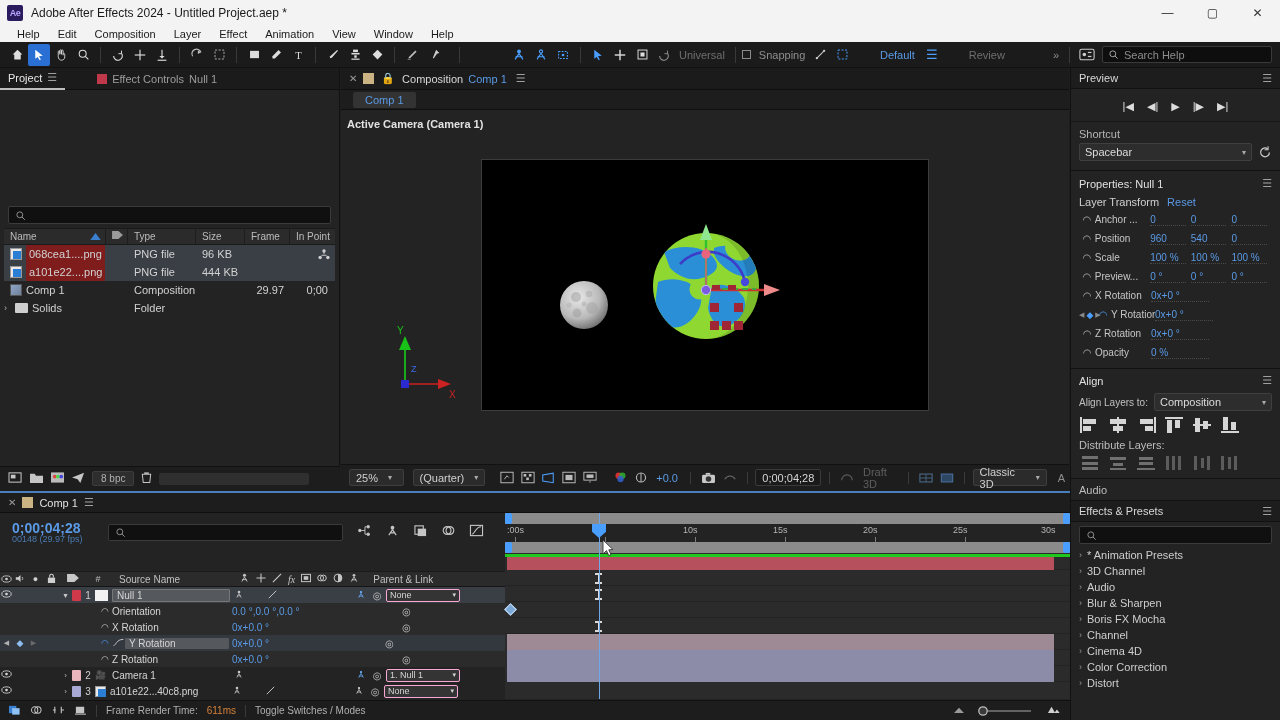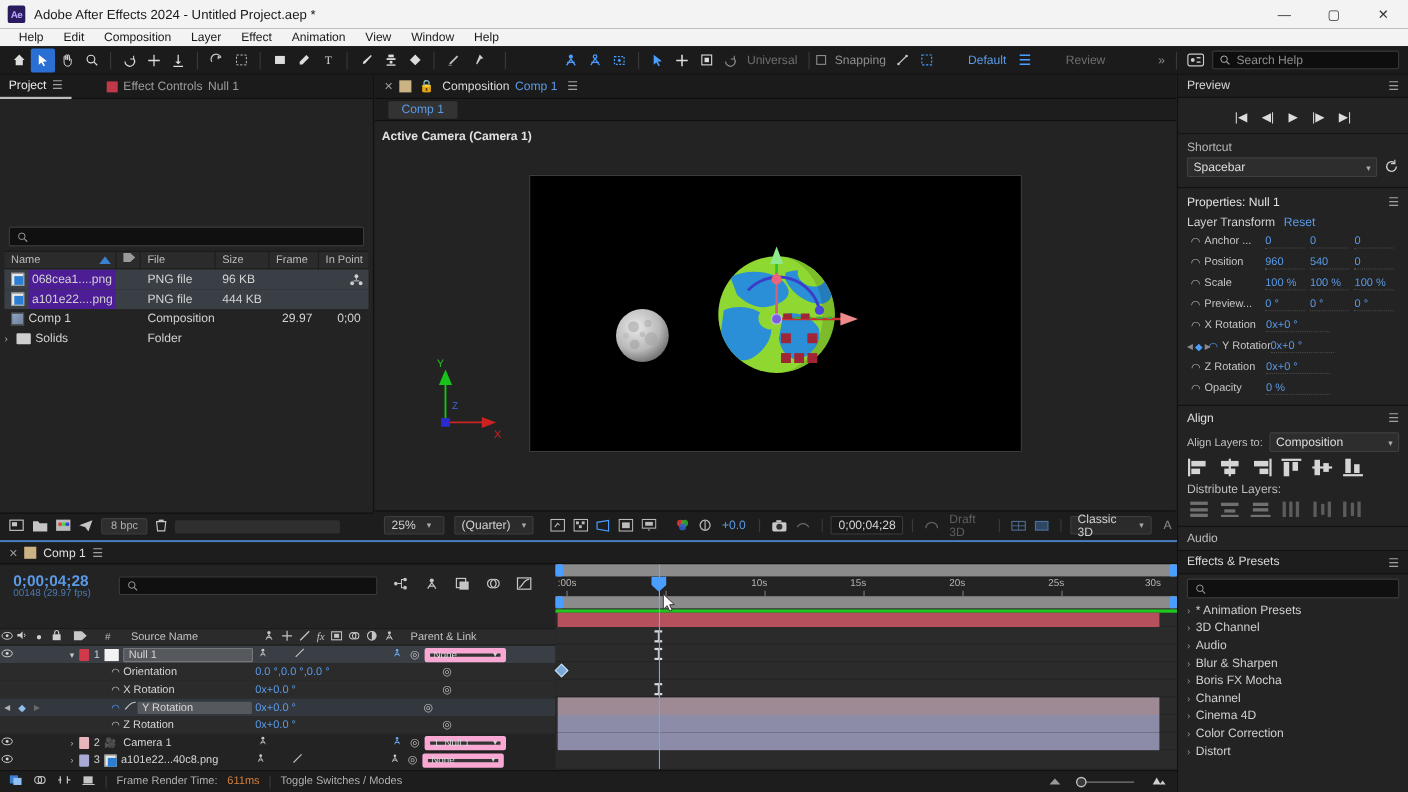--- a/index.html
+++ b/index.html
@@ -113,21 +113,21 @@
   }
   .comp-ic {
     width: 12px; height: 12px; flex: none; margin-right: 4px;
     background: linear-gradient(135deg,#8fa6c7,#6f8099); border: 1px solid #555;
   }
   .folder-ic {
     width: 13px; height: 10px; flex: none; margin-right: 4px;
     background: #cfcfcf; border-radius: 1px;
   }
   .swatch { width: 10px; height: 10px; flex: none; }
-  .name-hl { background: #4c1d95; padding: 0 3px; border-radius: 1px; text-align: right; }
+  .name-hl { background: #7f1d1d; padding: 0 3px; border-radius: 1px; text-align: right; }
   .proj-bottom {
     position: absolute; bottom: 0; left: 0; width: 340px; height: 24px;
     background: #1d1d1d; display: flex; align-items: center; gap: 6px;
     padding-left: 8px; border-top: 1px solid #111;
   }
   .bpc-box {
     background: #2e2e2e; border: 1px solid #3c3c3c; font-size: 10px;
     color: #b0b0b0; padding: 1px 8px; border-radius: 2px;
   }
   .blankbar { height: 12px; width: 150px; background: #2f2f2f; border-radius: 2px; }
@@ -242,21 +242,21 @@
   .layer-rows { position: absolute; left: 0; top: 94px; width: 505px; }
   .lrow { height: 16px; display: flex; align-items: center; font-size: 10px; color: #d5d5d5; }
   .lrow.sel { background: #3a3f46; }
   .lrow.prop { background: #2b2b2b; }
   .lrow.prop.selp { background: #33383f; }
   .eye { width: 13px; text-align: center; color: #cfcfcf; font-size: 9px; }
   .lcolor { width: 9px; height: 11px; border-radius: 1px; }
   .lnum { width: 14px; text-align: center; color: #cfcfcf; }
   .lname-hl { background: #55585d; padding: 0 4px; border: 1px solid #777; border-radius: 1px; }
   .parent-dd {
-    width: 74px; height: 13px; background: #343434; border: 5px solid #f9a8d4;
+    width: 74px; height: 13px; background: #343434; border: 1px solid #f9a8d4;
     border-radius: 2px; font-size: 9px; color: #d5d5d5; display: flex;
     align-items: center; justify-content: space-between; padding: 0 3px; text-align: right;
   }
   .tl-graph {
     position: absolute; left: 505px; top: 20px; width: 565px; height: 186px;
     background: #2b2b2b;
   }
   .tl-ruler { position: relative; height: 30px; background: #232323; }
   .wa-bar {
     position: absolute; left: 0; top: 0; width: 100%; height: 11px; background: #8b8b8b;
@@ -541,21 +541,21 @@
         <span>Name</span>
         <svg width="11" height="7" viewBox="0 0 12 8">
             <path d="M6 0l6 8H0z" fill="#3a7fd0"></path>
           </svg>
       </div>
       <div class="ph-cell" style="width:22px">
         <svg width="11" height="10" viewBox="0 0 12 11">
             <path d="M0 1h7l5 4.5L7 10H0z" fill="#9a9a9a"></path>
           </svg>
       </div>
-      <div class="ph-cell" style="width:68px">File</div>
+      <div class="ph-cell" style="width:68px">Type</div>
       <div class="ph-cell" style="width:49px">Size</div>
       <div class="ph-cell" style="width:45px">Frame R...</div>
       <div class="ph-cell" style="width:44px;border-right:none">In Point</div>
     </div>
 
     <div>
 
       <div class="proj-row sel">
         <div class="pr-cell" style="width:102px;display:flex;align-items:center">
           <span class="file-ic"></span>

